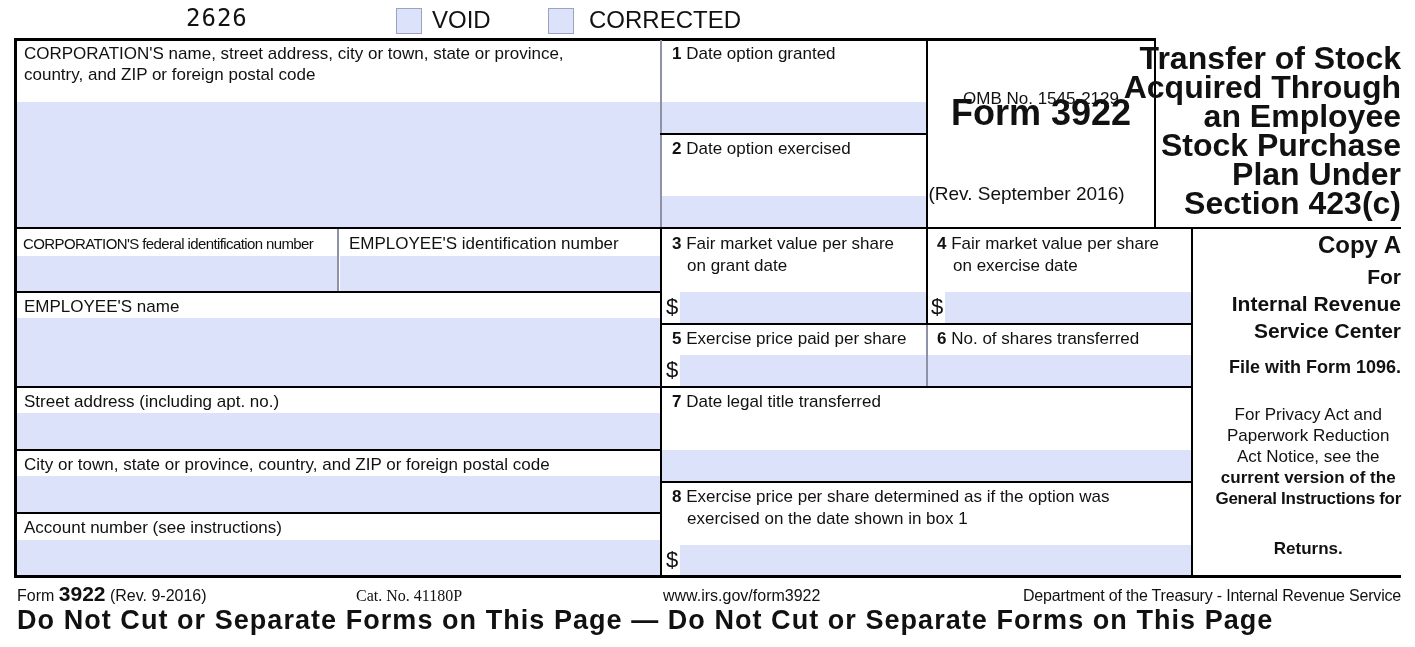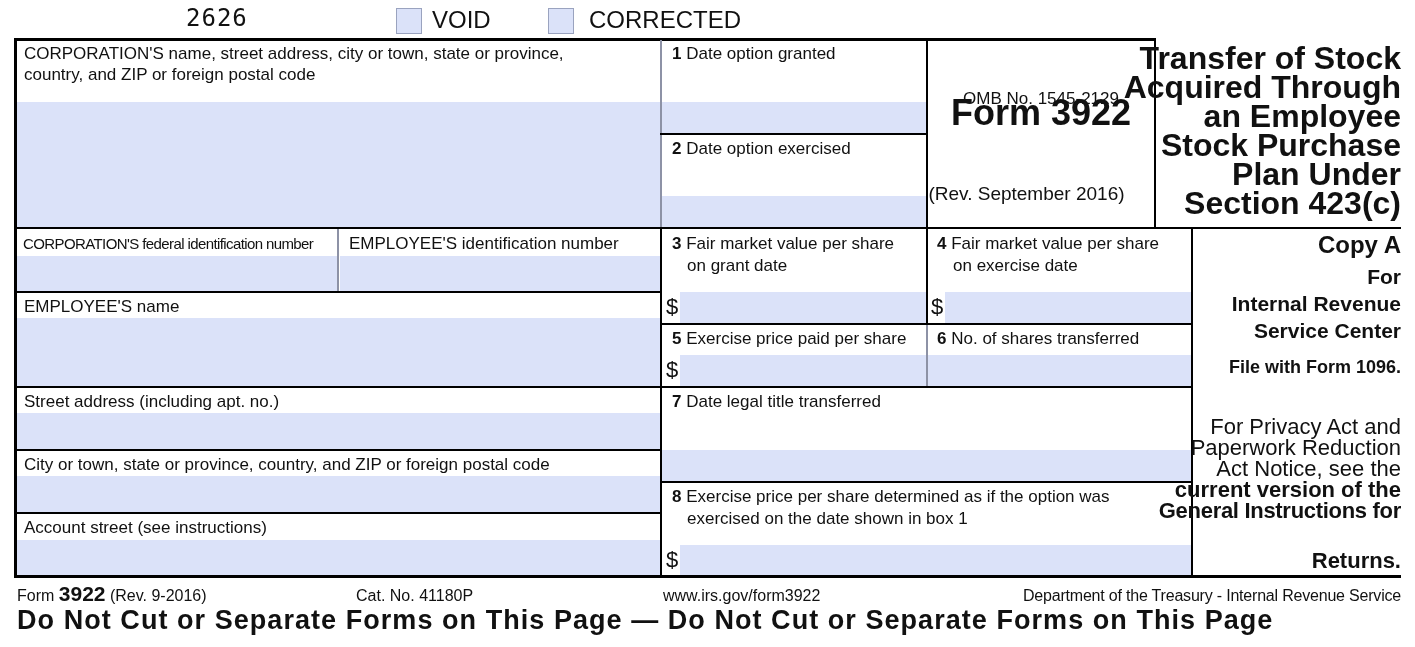--- a/index.html
+++ b/index.html
@@ -73,21 +73,21 @@
 <div class="hl" style="left:660px; top:323px; width:533px; height:2px;"></div>
 <div class="hl" style="left:660px; top:481px; width:533px; height:2px;"></div>
 
 <div class="lbl" style="left:24px; top:43px;text-align:center;">CORPORATION'S name, street address, city or town, state or province,</div>
 <div class="lbl" style="left:24px; top:64px;">country, and ZIP or foreign postal code</div>
 <div class="lbl" style="left:23px; top:233px; font-size:15px; letter-spacing:-0.6px;">CORPORATION'S federal identification number</div>
 <div class="lbl" style="left:349px; top:233px;">EMPLOYEE'S identification number</div>
 <div class="lbl" style="left:24px; top:296px;">EMPLOYEE'S name</div>
 <div class="lbl" style="left:24px; top:391px;">Street address (including apt. no.)</div>
 <div class="lbl" style="left:24px; top:454px;">City or town, state or province, country, and ZIP or foreign postal code</div>
-<div class="lbl" style="left:24px; top:517px;">Account street (see instructions)</div>
+<div class="lbl" style="left:24px; top:517px;">Account number (see instructions)</div>
 
 <div class="lbl" style="left:672px; top:43px;">
   <b>1</b> <span>Date option granted</span>
 </div>
 <div class="lbl" style="left:672px; top:138px;">
   <b>2</b> <span>Date option exercised</span>
 </div>
 <div class="lbl" style="left:672px; top:233px;">
   <b>3</b> <span>Fair market value per share</span>
 </div>
@@ -132,30 +132,30 @@
   <div>Section 423(c)</div>
 </div>
 
 <div class="right-text" style="right:14px; top:231px; font-size:24px; line-height:28px;">Copy A</div>
 <div class="right-text" style="right:14px; top:263px; font-size:21px; line-height:27px;">
   <div>For</div>
   <div>Internal Revenue</div>
   <div>Service Center</div>
 </div>
 <div class="right-text" style="right:14px; top:356px; font-size:18px; line-height:22px;">File with Form 1096.</div>
-<div class="abs" style="right:14px; top:416px; text-align:right; font-size:22px; line-height:21px;">
+<div class="abs" style="right:14px; top:404px; text-align:center; font-size:17px; line-height:21px;">
   <div>For Privacy Act and</div>
   <div>Paperwork Reduction</div>
   <div>Act Notice, see the</div>
   <div style="font-weight:bold;">current version of the</div>
   <div style="font-weight:bold; letter-spacing:-0.3px;">General Instructions for</div>
   <div style="font-weight:bold;margin-top:29px;">Returns.</div>
 </div>
 
 <div class="abs" style="left:17px; top:582px; font-size:16px; white-space:nowrap;">
   <span>Form</span>
   <span style="font-size:21px; font-weight:bold;">3922</span>
   <span>(Rev. 9-2016)</span>
 </div>
-<div class="abs" style="left:356px; top:587px; font-size:16px;">Cat. No. 41180P</div>
+<div class="abs" style="left:356px; top:587px; font-size:16px;font-family:Liberation Serif, serif;">Cat. No. 41180P</div>
 <div class="abs" style="left:663px; top:587px; font-size:16px;">www.irs.gov/form3922</div>
 <div class="abs" style="right:14px; top:587px; font-size:16px; letter-spacing:-0.2px;">Department of the Treasury - Internal Revenue Service</div>
 <div class="abs" style="left:17px; top:605px; font-size:27px; font-weight:bold; letter-spacing:1.05px; white-space:nowrap;">Do Not Cut or Separate Forms on This Page — Do Not Cut or Separate Forms on This Page</div>
 
 </body></html>

